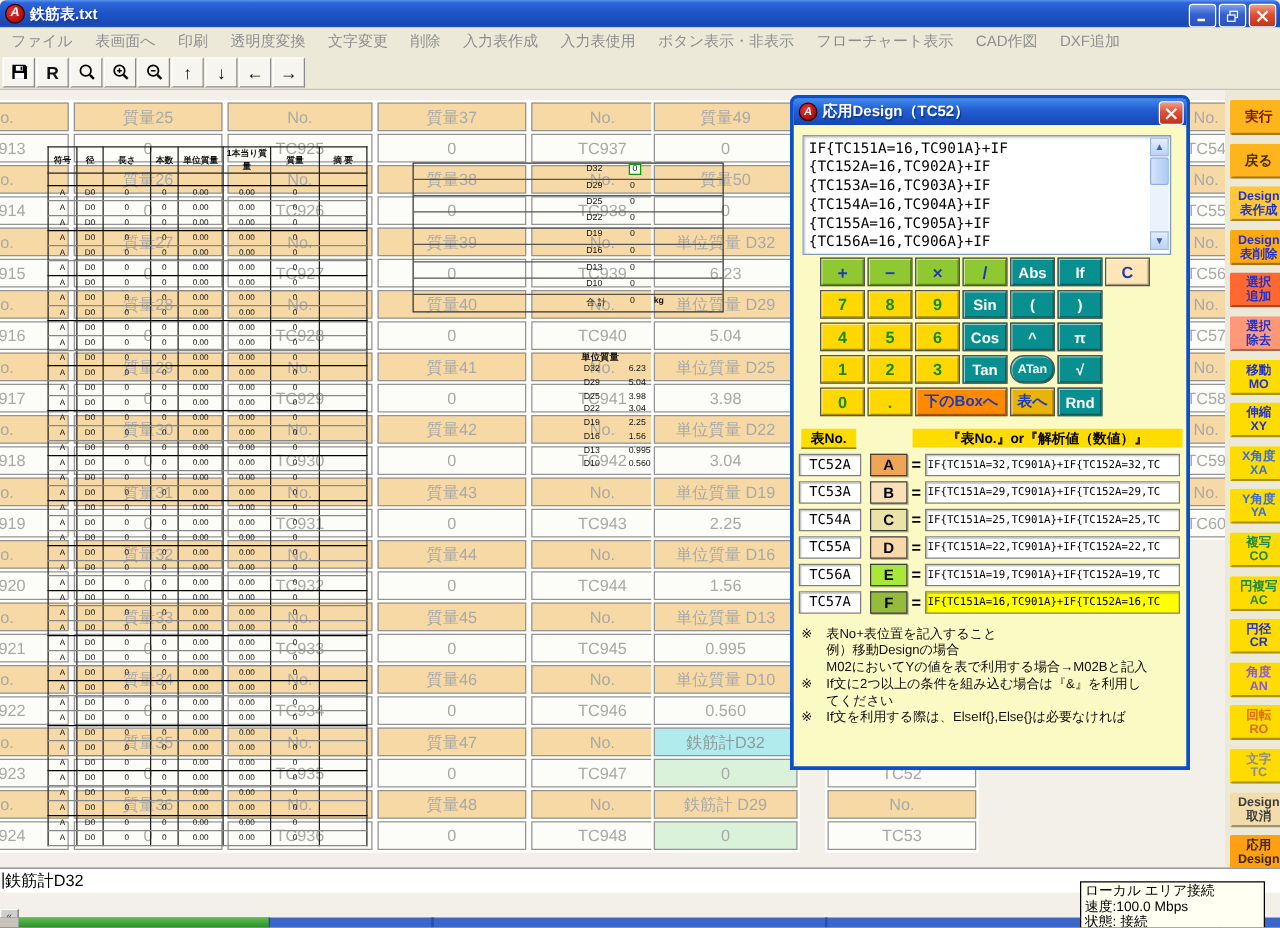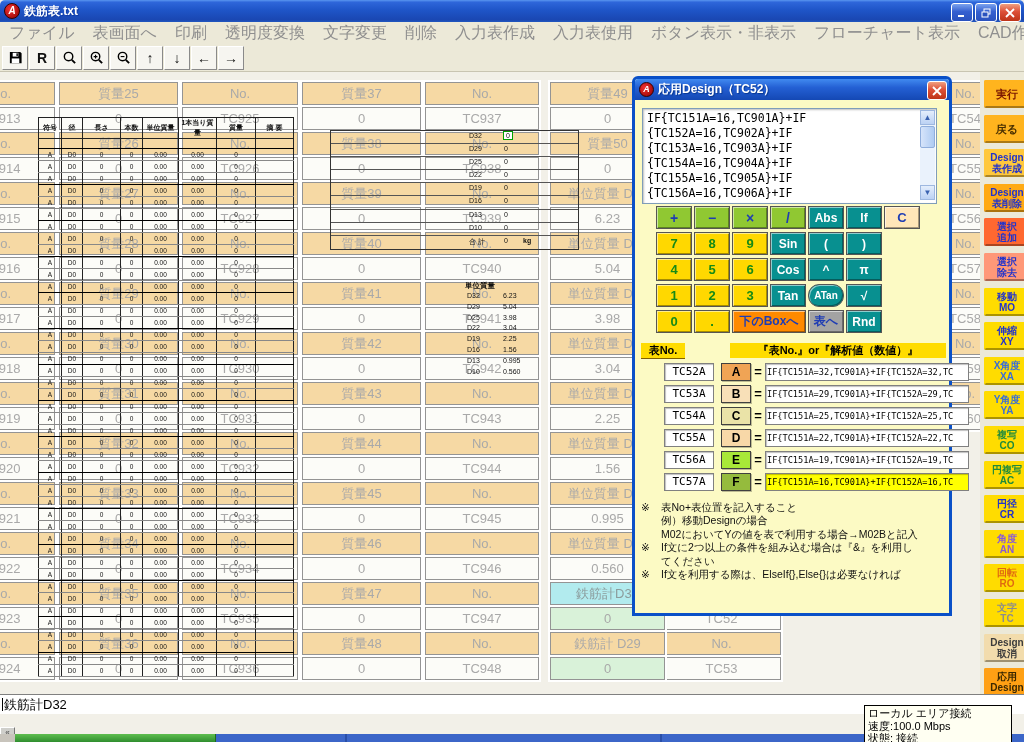--- a/index.html
+++ b/index.html
@@ -14,21 +14,21 @@
     color:#fff;font-weight:bold;font-size:10px;line-height:14px;text-align:center;font-style:italic;}
   #win-title{color:#fff;font-weight:bold;font-size:12px;text-shadow:1px 1px 1px #1038A0;}
   #win-ctrls{position:absolute;right:3px;top:3px;display:flex;gap:2px;}
   .wbtn{width:20px;height:17px;border:1px solid #fff;border-radius:3px;display:flex;
     align-items:center;justify-content:center;
     background:linear-gradient(180deg,#7AA2EE,#3560D0 45%,#2A52BE);}
   .wbtn.close{background:linear-gradient(180deg,#F0A080,#DD5038 45%,#BE3418);}
   
   #menubar{position:absolute;left:0;top:22px;width:1024px;height:22px;background:#ECE9D8;
     display:flex;align-items:center;border-bottom:1px solid #E0DCC8;}
-  .menu-item{padding:0 9px;font-size:16px;color:#8F8F8F;white-space:nowrap;}
+  .menu-item{padding:0 9px;font-size:12px;color:#8F8F8F;white-space:nowrap;}
   #toolbar{position:absolute;left:0;top:44px;width:1024px;height:28px;background:#ECE9D8;
     border-bottom:1px solid #C9C5B2;display:flex;align-items:center;padding-left:2px;box-sizing:border-box;}
   .tool-btn{width:24px;height:22px;margin-right:1px;background:#F6F5F0;
     border:1px solid;border-color:#fff #8A8A8A #8A8A8A #fff;display:flex;align-items:center;
     justify-content:center;font-weight:bold;font-size:14px;color:#111;}
   .tool-btn svg{display:block;}
   
   #canvas{position:absolute;left:0;top:72px;width:1024px;height:622px;overflow:hidden;background:#F2F0E8;}
   .gcol{position:absolute;top:8px;background:#fff;padding:2px 2px 0 2px;box-sizing:border-box;}
   .gcell{height:23px;margin-bottom:2px;border:1px solid #949494;box-sizing:border-box;
@@ -88,27 +88,27 @@
   .kp-row{display:flex;gap:2px;}
   .kp{width:36px;height:23px;box-sizing:border-box;border:1px solid #555;
     box-shadow:inset 1px 1px 0 rgba(255,255,255,.55),inset -1px -1px 0 rgba(0,0,0,.35);
     display:flex;align-items:center;justify-content:center;font-weight:bold;font-size:13px;cursor:pointer;}
   .kp.op{background:#90C832;color:#1E3CB4;font-size:14px;}
   .kp.num{background:#FFD800;color:#168A16;}
   .kp.fn{background:#089090;color:#fff;font-size:12px;}
   .kp.fn.small{font-size:10px;border-radius:11px;}
   .kp.clear{background:#FFE6B8;color:#1E3CB4;}
   .kp.tobox{width:74px;background:#FF8A00;color:#1E3CB4;font-size:12px;}
-  .kp.totable{background:#a3a3a3;color:#1E3CB4;font-size:12px;}
+  .kp.totable{background:#eab308;color:#1E3CB4;font-size:12px;}
   .tbl-label{position:absolute;left:6px;top:243px;width:44px;background:#FFDC00;color:#000;
     font-weight:bold;font-size:11px;text-align:center;border-bottom:1px solid #806000;}
   .tbl-header{position:absolute;left:95px;top:243px;width:216px;background:#FFDC00;color:#000;
     font-weight:bold;font-size:11px;text-align:center;}
   #dlg-rows{position:absolute;left:4px;top:262px;}
-  .drow{display:flex;align-items:center;height:19px;margin-bottom:3px;margin-left:25px;}
+  .drow{display:flex;align-items:center;height:19px;margin-bottom:3px;}
   .dbox{box-sizing:border-box;border:1px solid #808080;box-shadow:inset 1px 1px 1px rgba(0,0,0,.25);
     background:#fff;height:18px;}
   .d-no{width:50px;font-family:"DejaVu Sans Mono",monospace;font-size:11px;line-height:16px;text-align:center;}
   .d-letter{width:30px;margin-left:7px;border:1px solid #404040;box-shadow:1px 1px 0 #00000040;
     font-weight:bold;font-size:12px;line-height:16px;text-align:center;height:18px;box-sizing:border-box;}
   .d-eq{width:14px;text-align:center;font-weight:bold;font-size:13px;color:#000;}
   .d-formula{width:204px;font-family:"DejaVu Sans Mono",monospace;font-size:8.6px;line-height:16px;
     white-space:nowrap;overflow:hidden;padding-left:1px;}
   .d-formula.hl{background:#FFFF00;}
   #dlg-notes{position:absolute;left:6px;top:401px;width:302px;color:#101010;font-size:10.5px;line-height:13.4px;}
@@ -374,21 +374,21 @@
         <div class="gcell gval">0</div>
         <div class="gcell ghead">質量45</div>
         <div class="gcell gval">0</div>
         <div class="gcell ghead">質量46</div>
         <div class="gcell gval">0</div>
         <div class="gcell ghead">質量47</div>
         <div class="gcell gval">0</div>
         <div class="gcell ghead">質量48</div>
         <div class="gcell gval">0</div>
       </div>
-      <div class="gcol" style="left: 548px; width: 119px;">
+      <div class="gcol" style="left: 521px; width: 119px;">
         <div class="gcell ghead">質量49</div>
         <div class="gcell gval">0</div>
         <div class="gcell ghead">質量50</div>
         <div class="gcell gval">0</div>
         <div class="gcell ghead">単位質量 D32</div>
         <div class="gcell gval">6.23</div>
         <div class="gcell ghead">単位質量 D29</div>
         <div class="gcell gval">5.04</div>
         <div class="gcell ghead">単位質量 D25</div>
         <div class="gcell gval">3.98</div>

